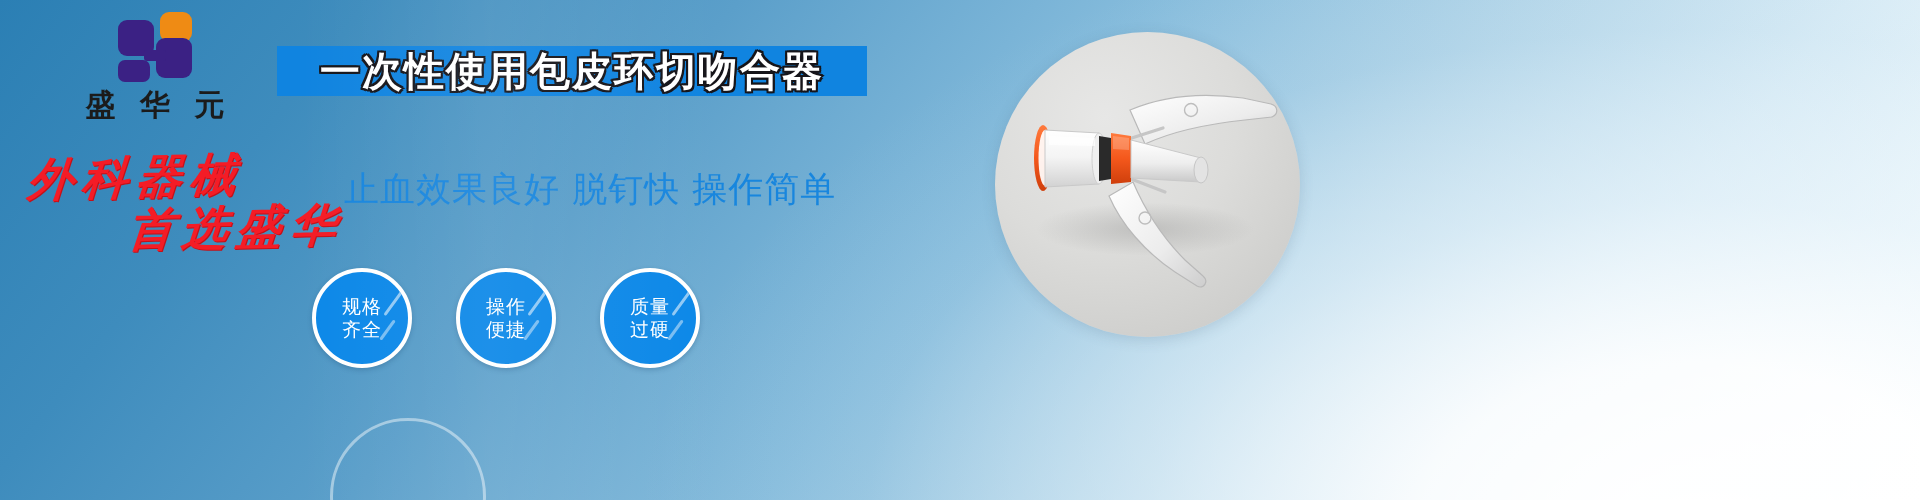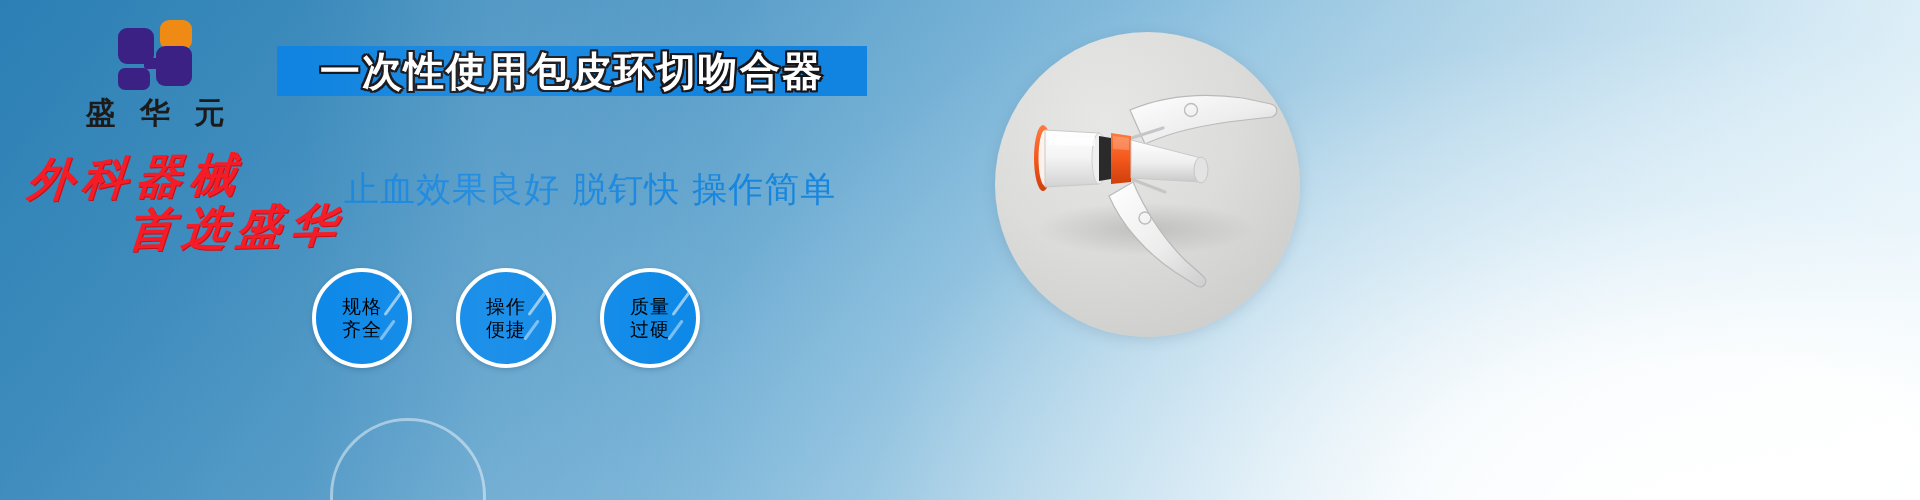--- a/index.html
+++ b/index.html
@@ -16,21 +16,21 @@
       linear-gradient(128deg, #2b7fb4 0%, #3e8cbd 16%, #5b9fca 32%, #86bcdc 50%, #b4d6e9 66%, #d9ecf6 80%, #f2fafd 92%, #ffffff 100%);
   }
   
   #banner::after{
     content:"";position:absolute;left:300px;top:0;width:420px;height:500px;
     background:linear-gradient(90deg, rgba(255,255,255,0) 0%, rgba(255,255,255,0.07) 45%, rgba(255,255,255,0) 100%);
     pointer-events:none;
   }
 
   
-  .logo-block{position:absolute;left:60px;top:20px;width:190px;text-align:center;}
+  .logo-block{position:absolute;left:60px;top:12px;width:190px;text-align:center;}
   .logo-mark{position:relative;width:74px;height:70px;margin:0 auto;}
   .lm{position:absolute;background:#3b2184;}
   .lm-tl{left:0;top:8px;width:36px;height:36px;border-radius:9px;}
   .lm-or{left:42px;top:0;width:32px;height:30px;border-radius:9px;background:#ef8b14;}
   .lm-br{left:38px;top:26px;width:36px;height:40px;border-radius:9px;}
   .lm-bl{left:0;top:48px;width:32px;height:22px;border-radius:7px;}
   .lm-bar{left:26px;top:38px;width:22px;height:11px;border-radius:3px;}
   .logo-name{
     margin-top:6px;font-size:30px;font-weight:700;color:#1b1b1b;
     letter-spacing:7px;text-indent:7px;line-height:1.1;
@@ -84,21 +84,21 @@
   }
   .badge .slash{
     position:absolute;right:13px;top:16px;width:3px;height:30px;
     background:rgba(255,255,255,0.55);transform:rotate(36deg);border-radius:2px;
   }
   .badge .slash2{
     position:absolute;right:19px;top:46px;width:3px;height:24px;
     background:rgba(255,255,255,0.45);transform:rotate(36deg);border-radius:2px;
   }
   .badge .bl{
-    font-size:19px;color:#000000;line-height:1.22;letter-spacing:1px;
+    font-size:19px;color:#ffffff;line-height:1.22;letter-spacing:1px;
     font-family:"DejaVu Sans","Liberation Sans",sans-serif;z-index:2;
   }
 
   
   .product{
     position:absolute;left:995px;top:32px;width:305px;height:305px;border-radius:50%;
     background:radial-gradient(circle at 36% 28%, #e7e7e6 0%, #dcdcda 45%, #cfcfcd 78%, #c2c2c0 100%);
     overflow:hidden;
     box-shadow:0 3px 14px rgba(60,90,115,0.18);
   }

